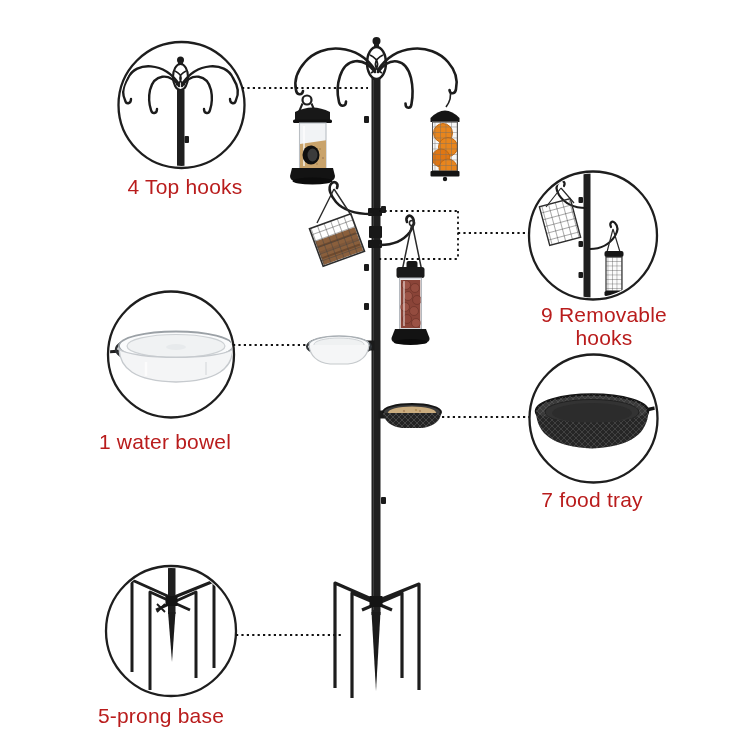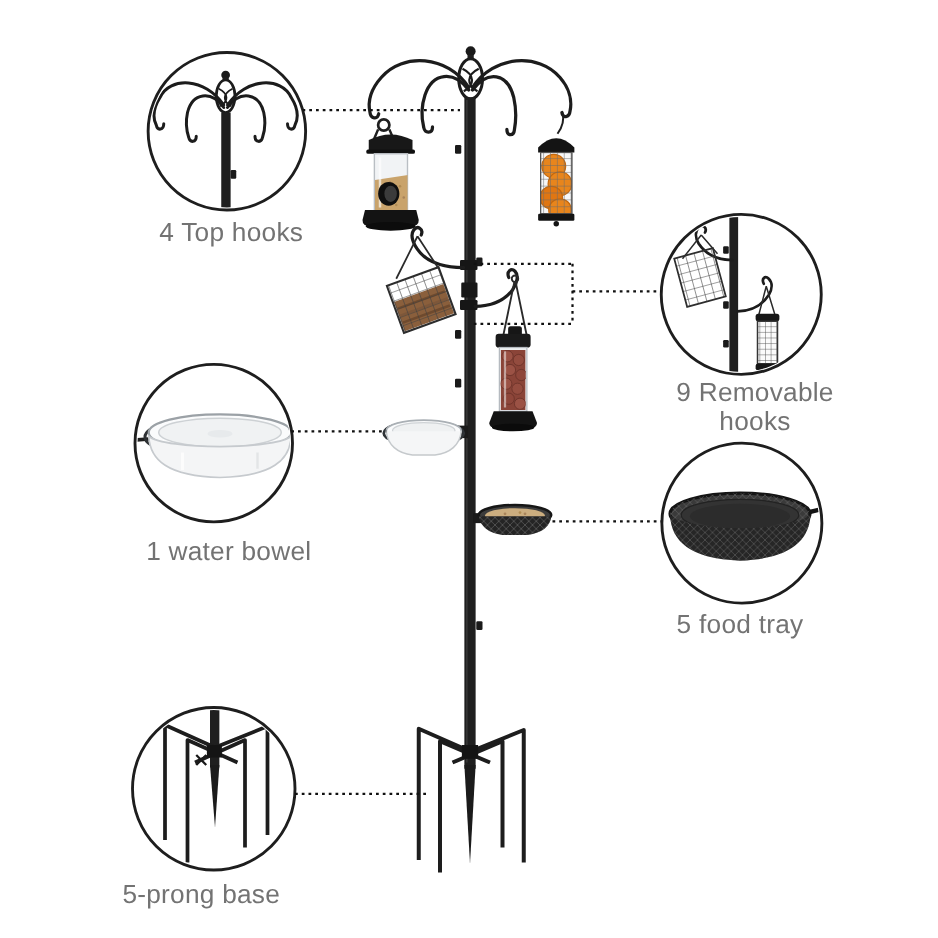--- a/index.html
+++ b/index.html
@@ -3,24 +3,24 @@
 <meta charset="utf-8">
 <style>
   html,body{margin:0;padding:0;background:#ffffff;}
   .stage{
     position:relative;width:750px;height:750px;background:#ffffff;overflow:hidden;
     font-family:"Liberation Sans", sans-serif;
   }
   .stage svg{position:absolute;left:0;top:0;}
   .callout-label{
     position:absolute;text-align:center;font-size:21px;line-height:23px;
-    color:#737373;letter-spacing:.2px;white-space:normal;
+    color:#b91c1c;letter-spacing:.2px;white-space:normal;
   }
   .lbl-top-hooks{left:85px;top:175px;width:200px;}
-  .lbl-water-bowl{left:83px;top:430px;width:200px;}
+  .lbl-water-bowl{left:65px;top:430px;width:200px;}
   .lbl-base{left:61px;top:704px;width:200px;}
   .lbl-removable{left:529px;top:303px;width:150px;}
   .lbl-food-tray{left:512px;top:488px;width:160px;}
 </style>
 </head>
 <body>
 
 <div class="stage">
 
 <svg width="750" height="750" viewBox="0 0 750 750">
@@ -288,15 +288,15 @@
     <line x1="458" y1="211" x2="458" y2="259"></line>
     <line x1="458" y1="233" x2="529" y2="233"></line>
     <line x1="442" y1="417" x2="529" y2="417"></line>
   </g>
 </svg>
 
   <div class="callout-label lbl-top-hooks">4 Top hooks</div>
   <div class="callout-label lbl-water-bowl">1 water bowel</div>
   <div class="callout-label lbl-base">5-prong base</div>
   <div class="callout-label lbl-removable">9 Removable hooks</div>
-  <div class="callout-label lbl-food-tray">5 food tray</div>
+  <div class="callout-label lbl-food-tray">7 food tray</div>
 
 </div>
 
 </body></html>

